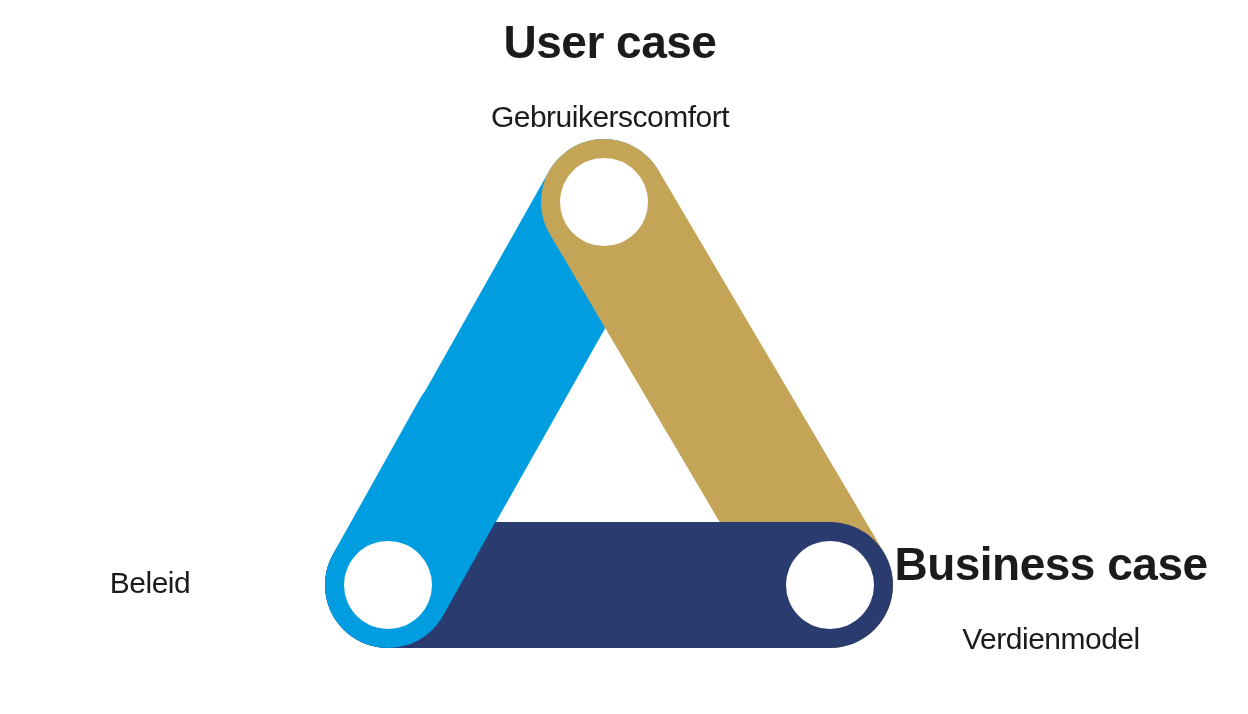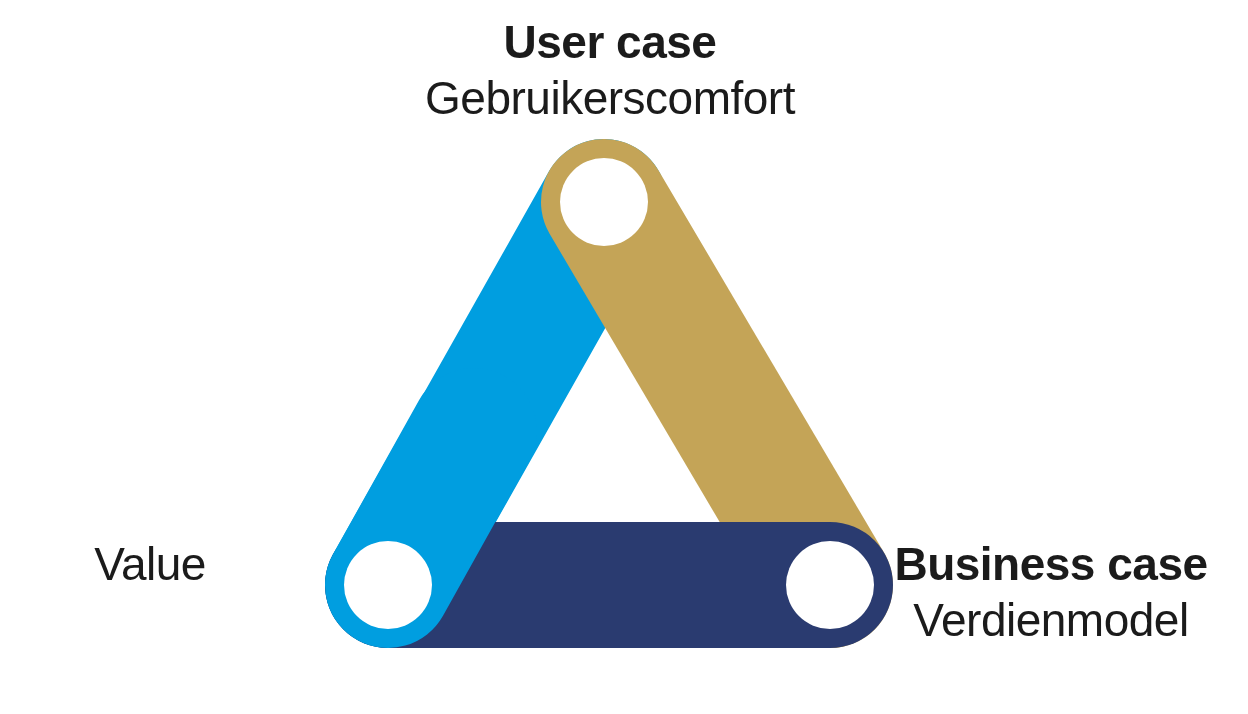--- a/index.html
+++ b/index.html
@@ -36,24 +36,25 @@
     color: #1b1b1b;
     white-space: nowrap;
   }
   .node-label .title {
     font-size: 46px;
     line-height: 56px;
     font-weight: 700;
     letter-spacing: -0.5px;
   }
   .node-label .subtitle {
-    font-size: 46px;
+    font-size: 30px;
     line-height: 56px;
     font-weight: 400;
     letter-spacing: -0.5px;
+    margin-top: 19px;
   }
 </style>
 </head>
 <body>
 
 <div class="stage">
 
   <svg class="triangle" viewBox="0 0 1248 714" aria-hidden="true">
 
     <line class="bar" x1="388" y1="585" x2="604" y2="202" stroke="#009EE0"></line>
@@ -68,21 +69,21 @@
     <circle cx="388" cy="585" r="44" fill="#FFFFFF"></circle>
     <circle cx="830" cy="585" r="44" fill="#FFFFFF"></circle>
   </svg>
 
   <div class="node-label" style="left:610px; top:14px;">
     <div class="title">User case</div>
     <div class="subtitle">Gebruikerscomfort</div>
   </div>
 
   <div class="node-label" style="left:150px; top:536px;">
-    <div class="subtitle">Value</div>
+    <div class="subtitle">Beleid</div>
   </div>
 
   <div class="node-label" style="left:1051px; top:536px;">
     <div class="title">Business case</div>
     <div class="subtitle">Verdienmodel</div>
   </div>
 
 </div>
 
 </body></html>

